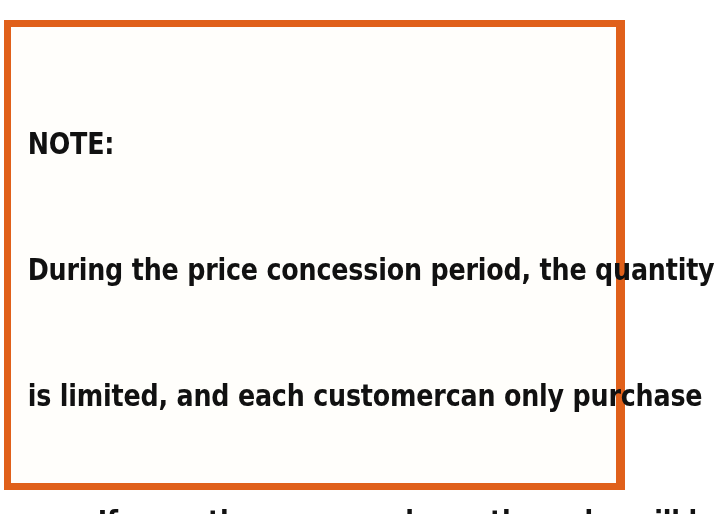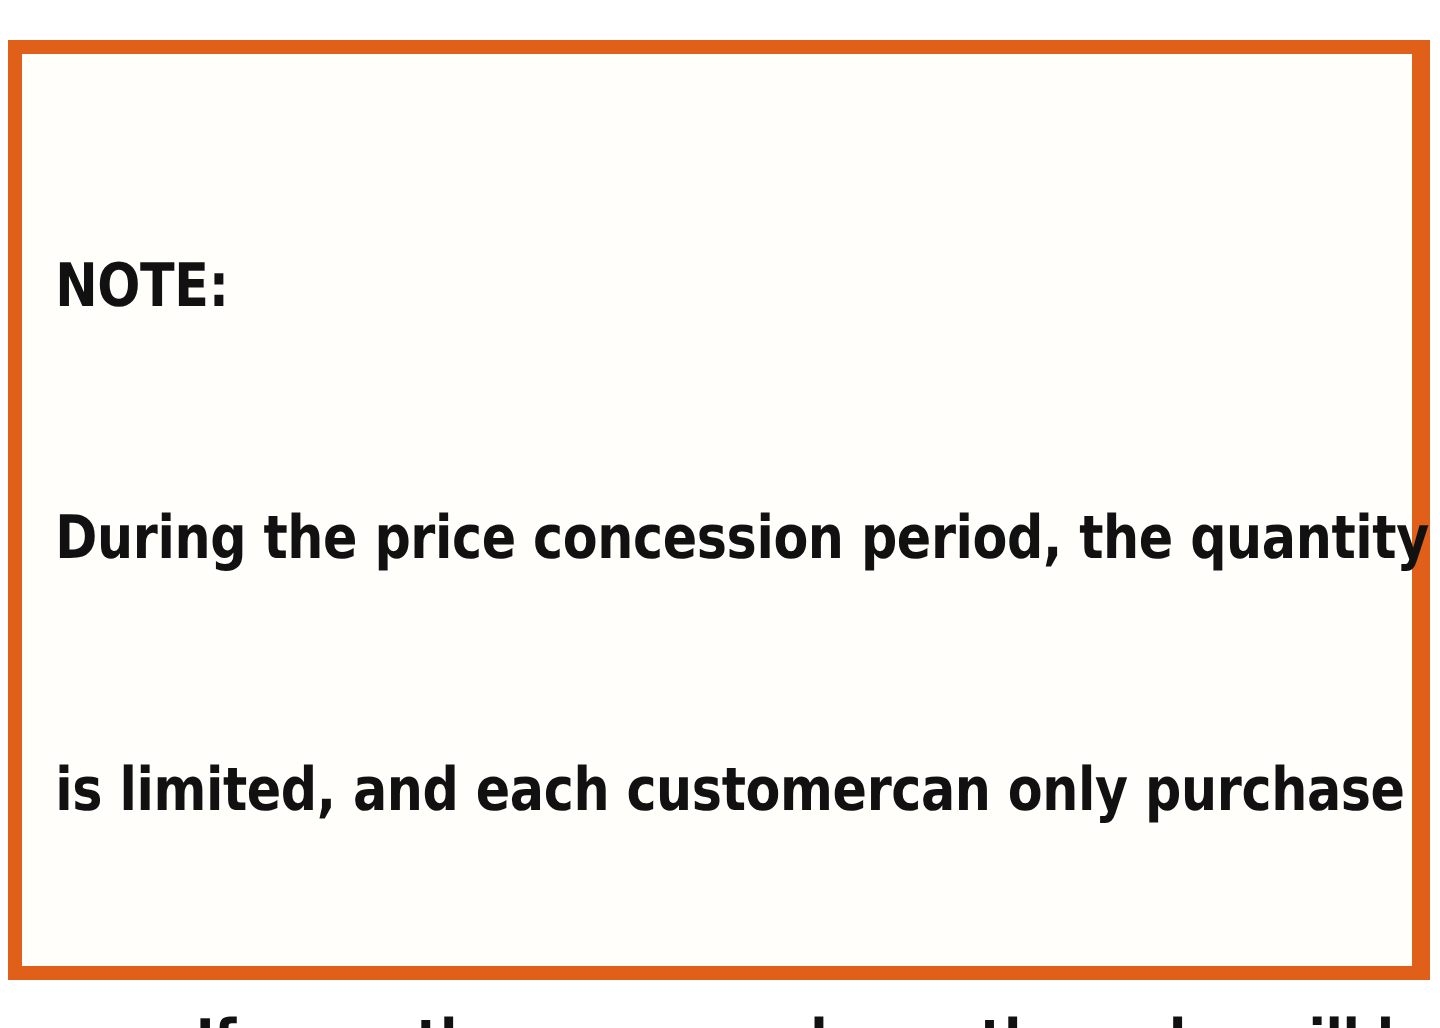--- a/index.html
+++ b/index.html
@@ -19,21 +19,21 @@
     width: 720px;
     height: 514px;
     background: #ffffff;
   }
 
   
   .note-box {
     position: absolute;
     left: 4px;
     top: 20px;
-    width: 711px;
+    width: 621px;
     height: 470px;
     box-sizing: border-box;
     border: 7px solid #E0601A;
     border-right-width: 9px;
     background: #ffffff;
   }
 
   .note-inner {
     position: absolute;
     left: 0;

